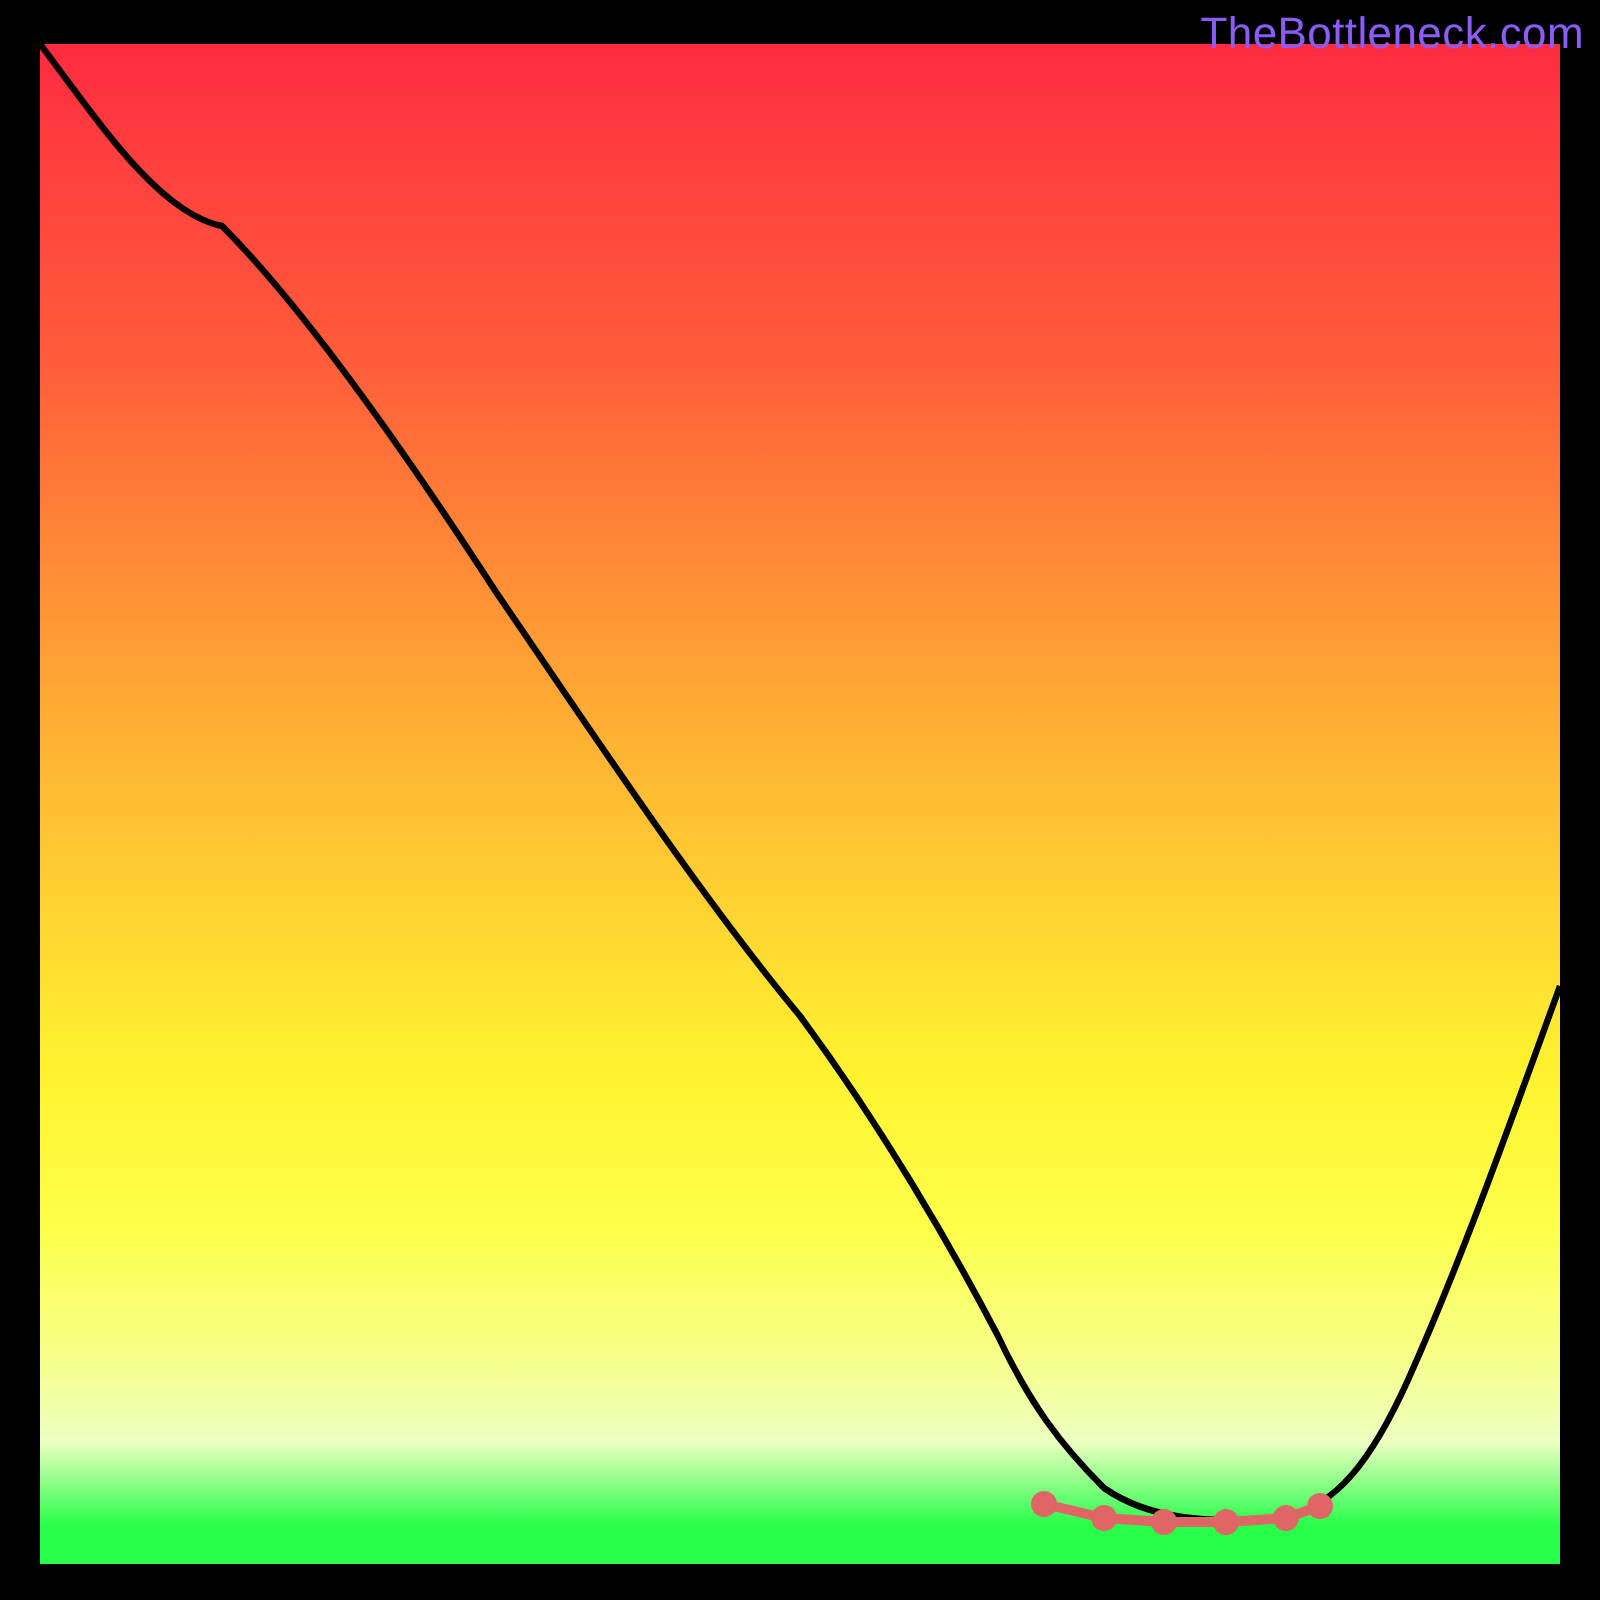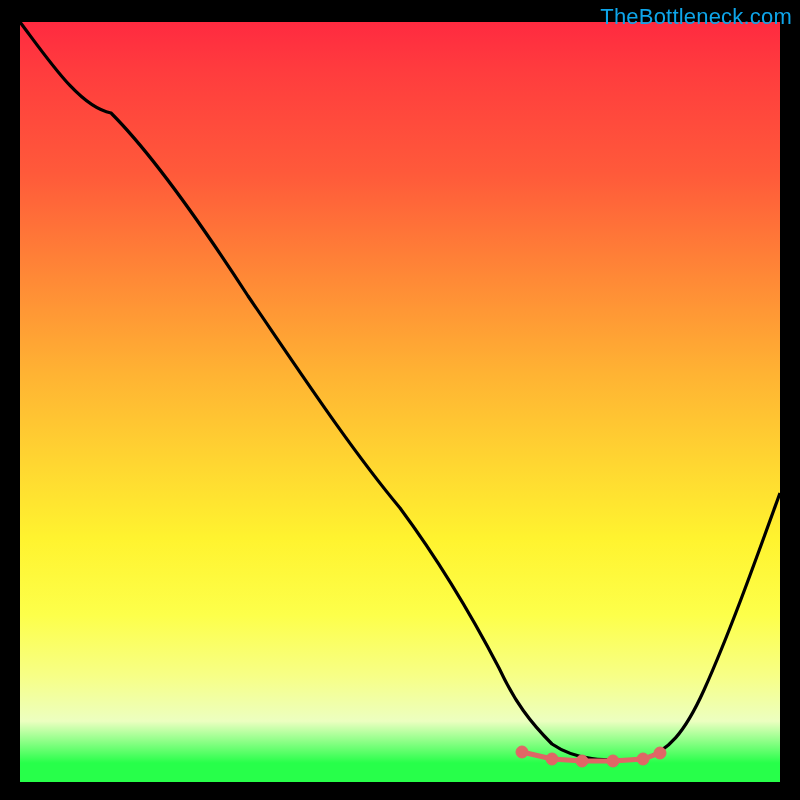--- a/index.html
+++ b/index.html
@@ -11,21 +11,21 @@
   .wrap {
     width: 800px;
     height: 800px;
     position: relative;
     background: #000;
   }
   .watermark {
     position: absolute;
     top: 4px;
     right: 8px;
-    color: #0ea5e9;
+    color: #8b5cf6;
     font-size: 22px;
     font-weight: 500;
     z-index: 5;
     letter-spacing: 0.2px;
   }
   .plot-outer {
     position: absolute;
     left: 20px;
     top: 22px;
     width: 760px;

